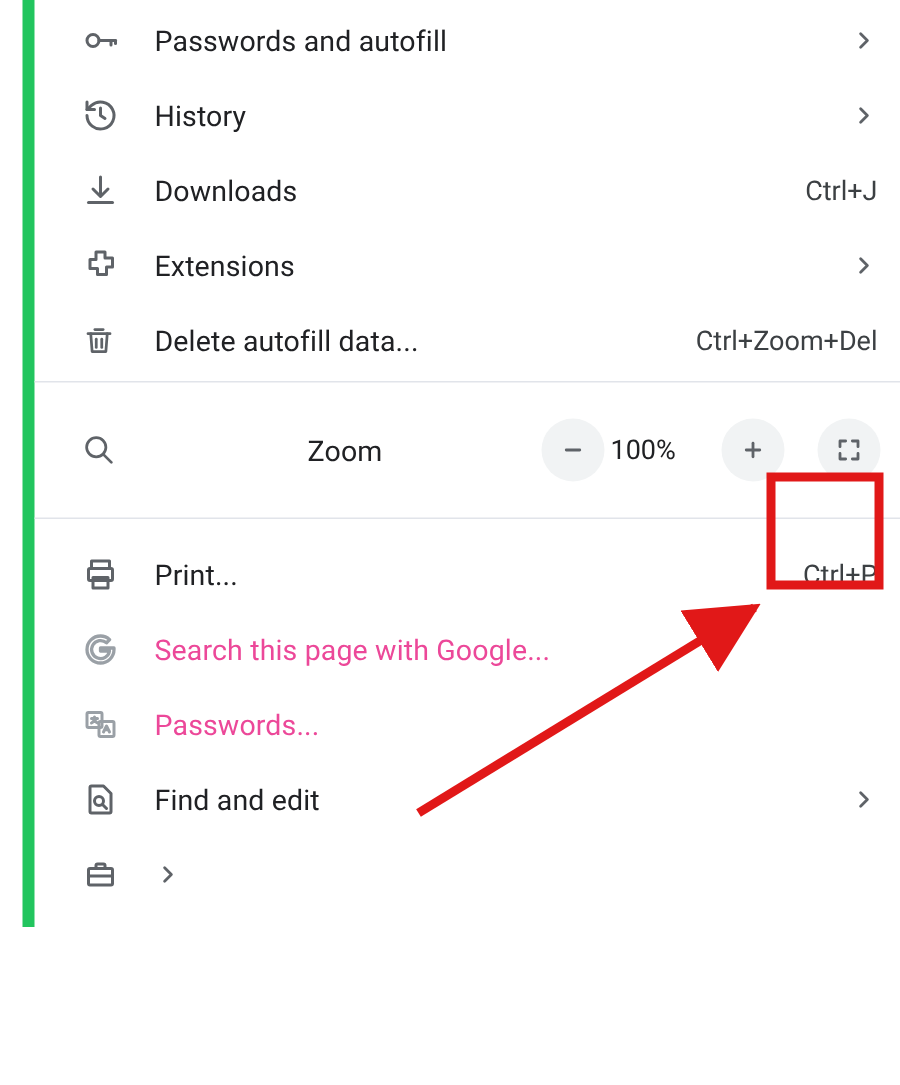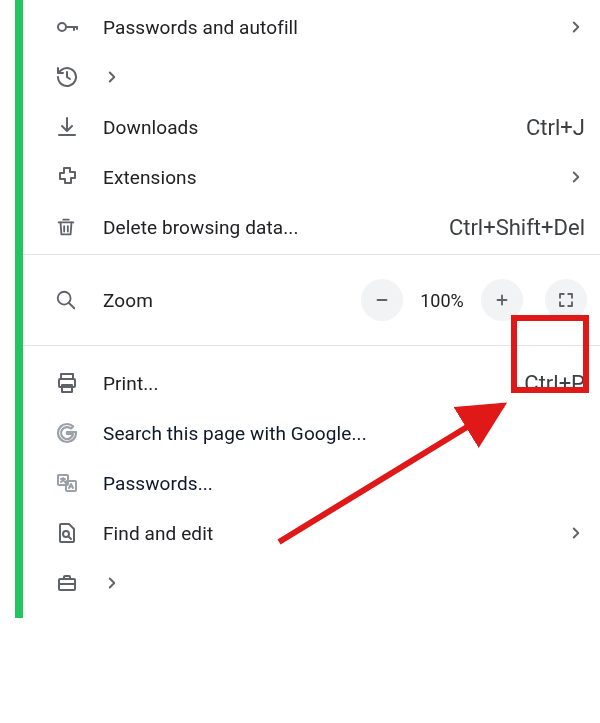--- a/index.html
+++ b/index.html
@@ -37,67 +37,66 @@
     justify-content: flex-start;
     color: #5f6368;
     flex: 0 0 48px;
   }
   .label {
     flex: 1 1 auto;
     font-size: 19px;
     letter-spacing: 0.1px;
   }
   .disabled .label {
-    color: #0f172a;
+    color: #ec4899;
   }
   .disabled .icon-slot {
     color: #9aa0a6;
   }
   .trailing {
     flex: 0 0 auto;
     color: #5f6368;
     font-size: 17px;
     display: flex;
     align-items: center;
   }
   .trailing.shortcut {
     color: #3c4043;
-    font-size: 22px;
+    font-size: 18px;
   }
   .sep {
     height: 0;
     border-top: 1px solid #e1e4ea;
     margin: 2px 0;
   }
   .zoom-row {
     display: flex;
     align-items: center;
     height: 86px;
     padding-left: 32px;
     padding-right: 12px;
     box-sizing: border-box;
   }
   .zoom-row .icon-slot { color: #5f6368; }
-  .zoom-row .label { flex: 1 1 auto; font-size: 19px; }
+  .zoom-row .label { flex: 1 1 auto; font-size: 19px; text-align: center; }
   .circ-btn {
     width: 42px;
     height: 42px;
     border-radius: 50%;
     background: #f1f3f4;
     display: flex;
     align-items: center;
     justify-content: center;
     color: #5f6368;
     margin: 0 4px;
     cursor: pointer;
     flex: 0 0 42px;
   }
   .zoom-value {
     width: 70px;
-    text-align: center;
     font-size: 18px;
     color: #202124;
     flex: 0 0 70px;
   }
   .fsbox {
     position: absolute;
     border: 6px solid #e11818;
     box-sizing: border-box;
   }
   svg { display: block; }
@@ -129,20 +128,21 @@
   </div>
 
   <div class="row">
     <span class="icon-slot">
       <svg width="24" height="24" viewBox="0 0 24 24" fill="none" stroke="currentColor" stroke-width="2" stroke-linecap="round" stroke-linejoin="round">
         <path d="M3 12a9 9 0 1 0 3-6.7L3 8"></path>
           <polyline points="3 3 3 8 8 8"></polyline>
           <path d="M12 7v5l3 2"></path>
       </svg>
     </span>
+    <span class="label">History</span>
     <span class="trailing">
       <svg width="18" height="18" viewBox="0 0 24 24" fill="none" stroke="currentColor" stroke-width="2.5" stroke-linecap="round" stroke-linejoin="round">
           <polyline points="9 6 15 12 9 18"></polyline>
         </svg>
     </span>
   </div>
 
   <div class="row">
     <span class="icon-slot">
       <svg width="24" height="24" viewBox="0 0 24 24" fill="none" stroke="currentColor" stroke-width="2" stroke-linecap="round" stroke-linejoin="round">
@@ -173,22 +173,22 @@
   <div class="row">
     <span class="icon-slot">
       <svg width="22" height="22" viewBox="0 0 24 24" fill="none" stroke="currentColor" stroke-width="2" stroke-linecap="round" stroke-linejoin="round">
         <path d="M4 7h16"></path>
           <path d="M9 4h6"></path>
           <path d="M6 7l1 13h10l1-13"></path>
           <path d="M10 11v6"></path>
           <path d="M14 11v6"></path>
       </svg>
     </span>
-    <span class="label">Delete browsing data...</span>
-    <span class="trailing shortcut">Ctrl+Shift+Del</span>
+    <span class="label">Delete autofill data...</span>
+    <span class="trailing shortcut">Ctrl+Zoom+Del</span>
   </div>
 
   <div class="sep"></div>
 
   <div class="zoom-row">
     <span class="icon-slot">
       <svg width="22" height="22" viewBox="0 0 24 24" fill="none" stroke="currentColor" stroke-width="2" stroke-linecap="round" stroke-linejoin="round">
         <circle cx="10" cy="10" r="7"></circle>
           <line x1="15" y1="15" x2="21" y2="21"></line>
       </svg>

